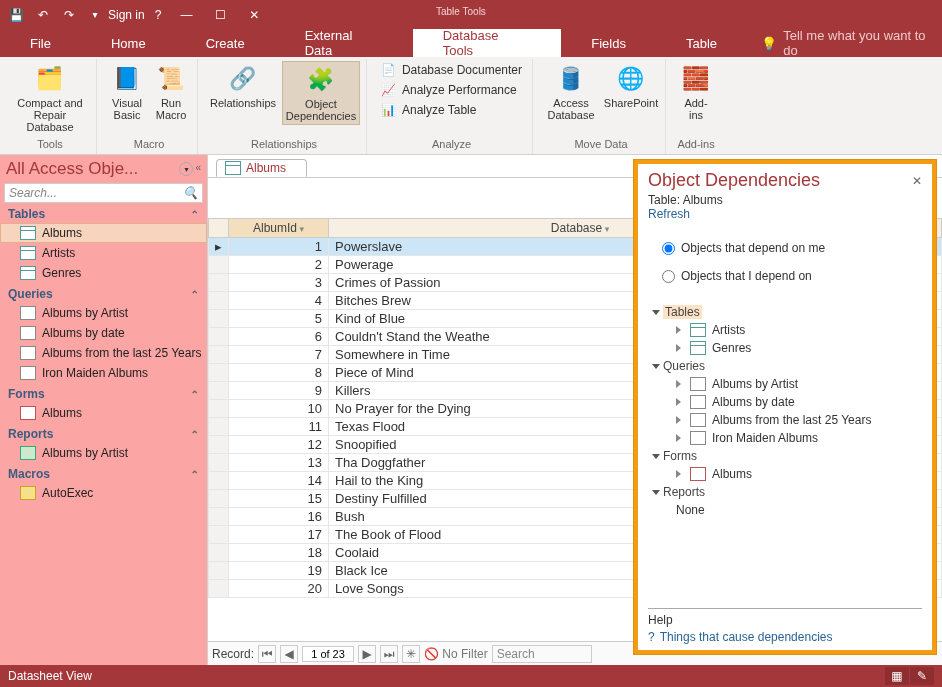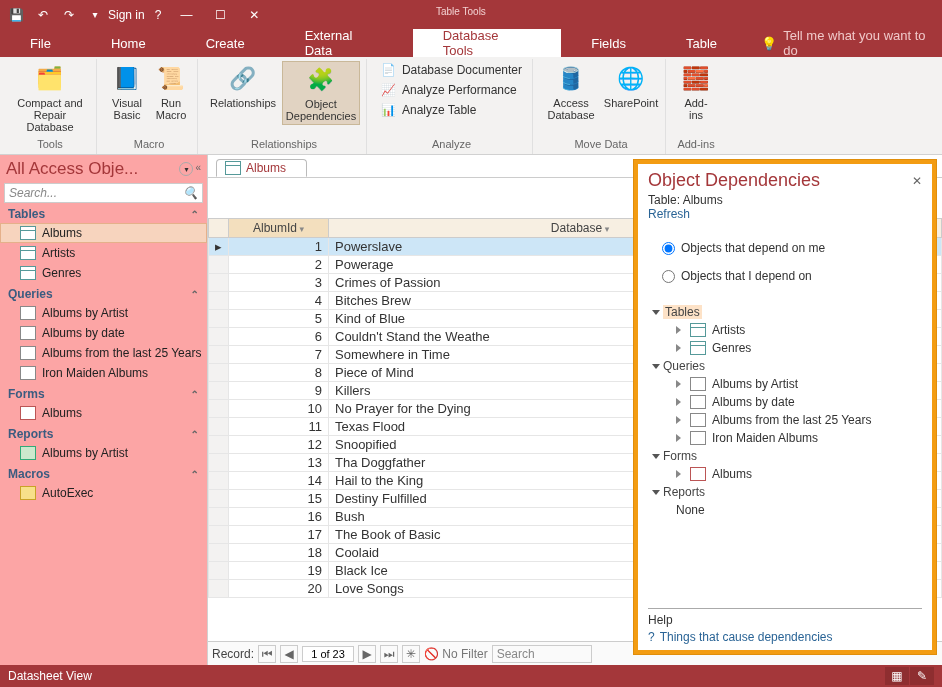--- a/index.html
+++ b/index.html
@@ -406,21 +406,21 @@
             </tr>
             <tr>
               <td class="rowhdr"></td>
     <td class="rownum">16</td>
     <td>Bush</td>
     <td class="date">5/12/2015</td>
             </tr>
             <tr>
               <td class="rowhdr"></td>
     <td class="rownum">17</td>
-    <td>The Book of Basic</td>
+    <td>The Book of Flood</td>
     <td class="date">9/4/2015</td>
             </tr>
             <tr>
               <td class="rowhdr"></td>
     <td class="rownum">18</td>
     <td>Coolaid</td>
     <td class="date">7/1/2016</td>
             </tr>
             <tr>
               <td class="rowhdr"></td>

